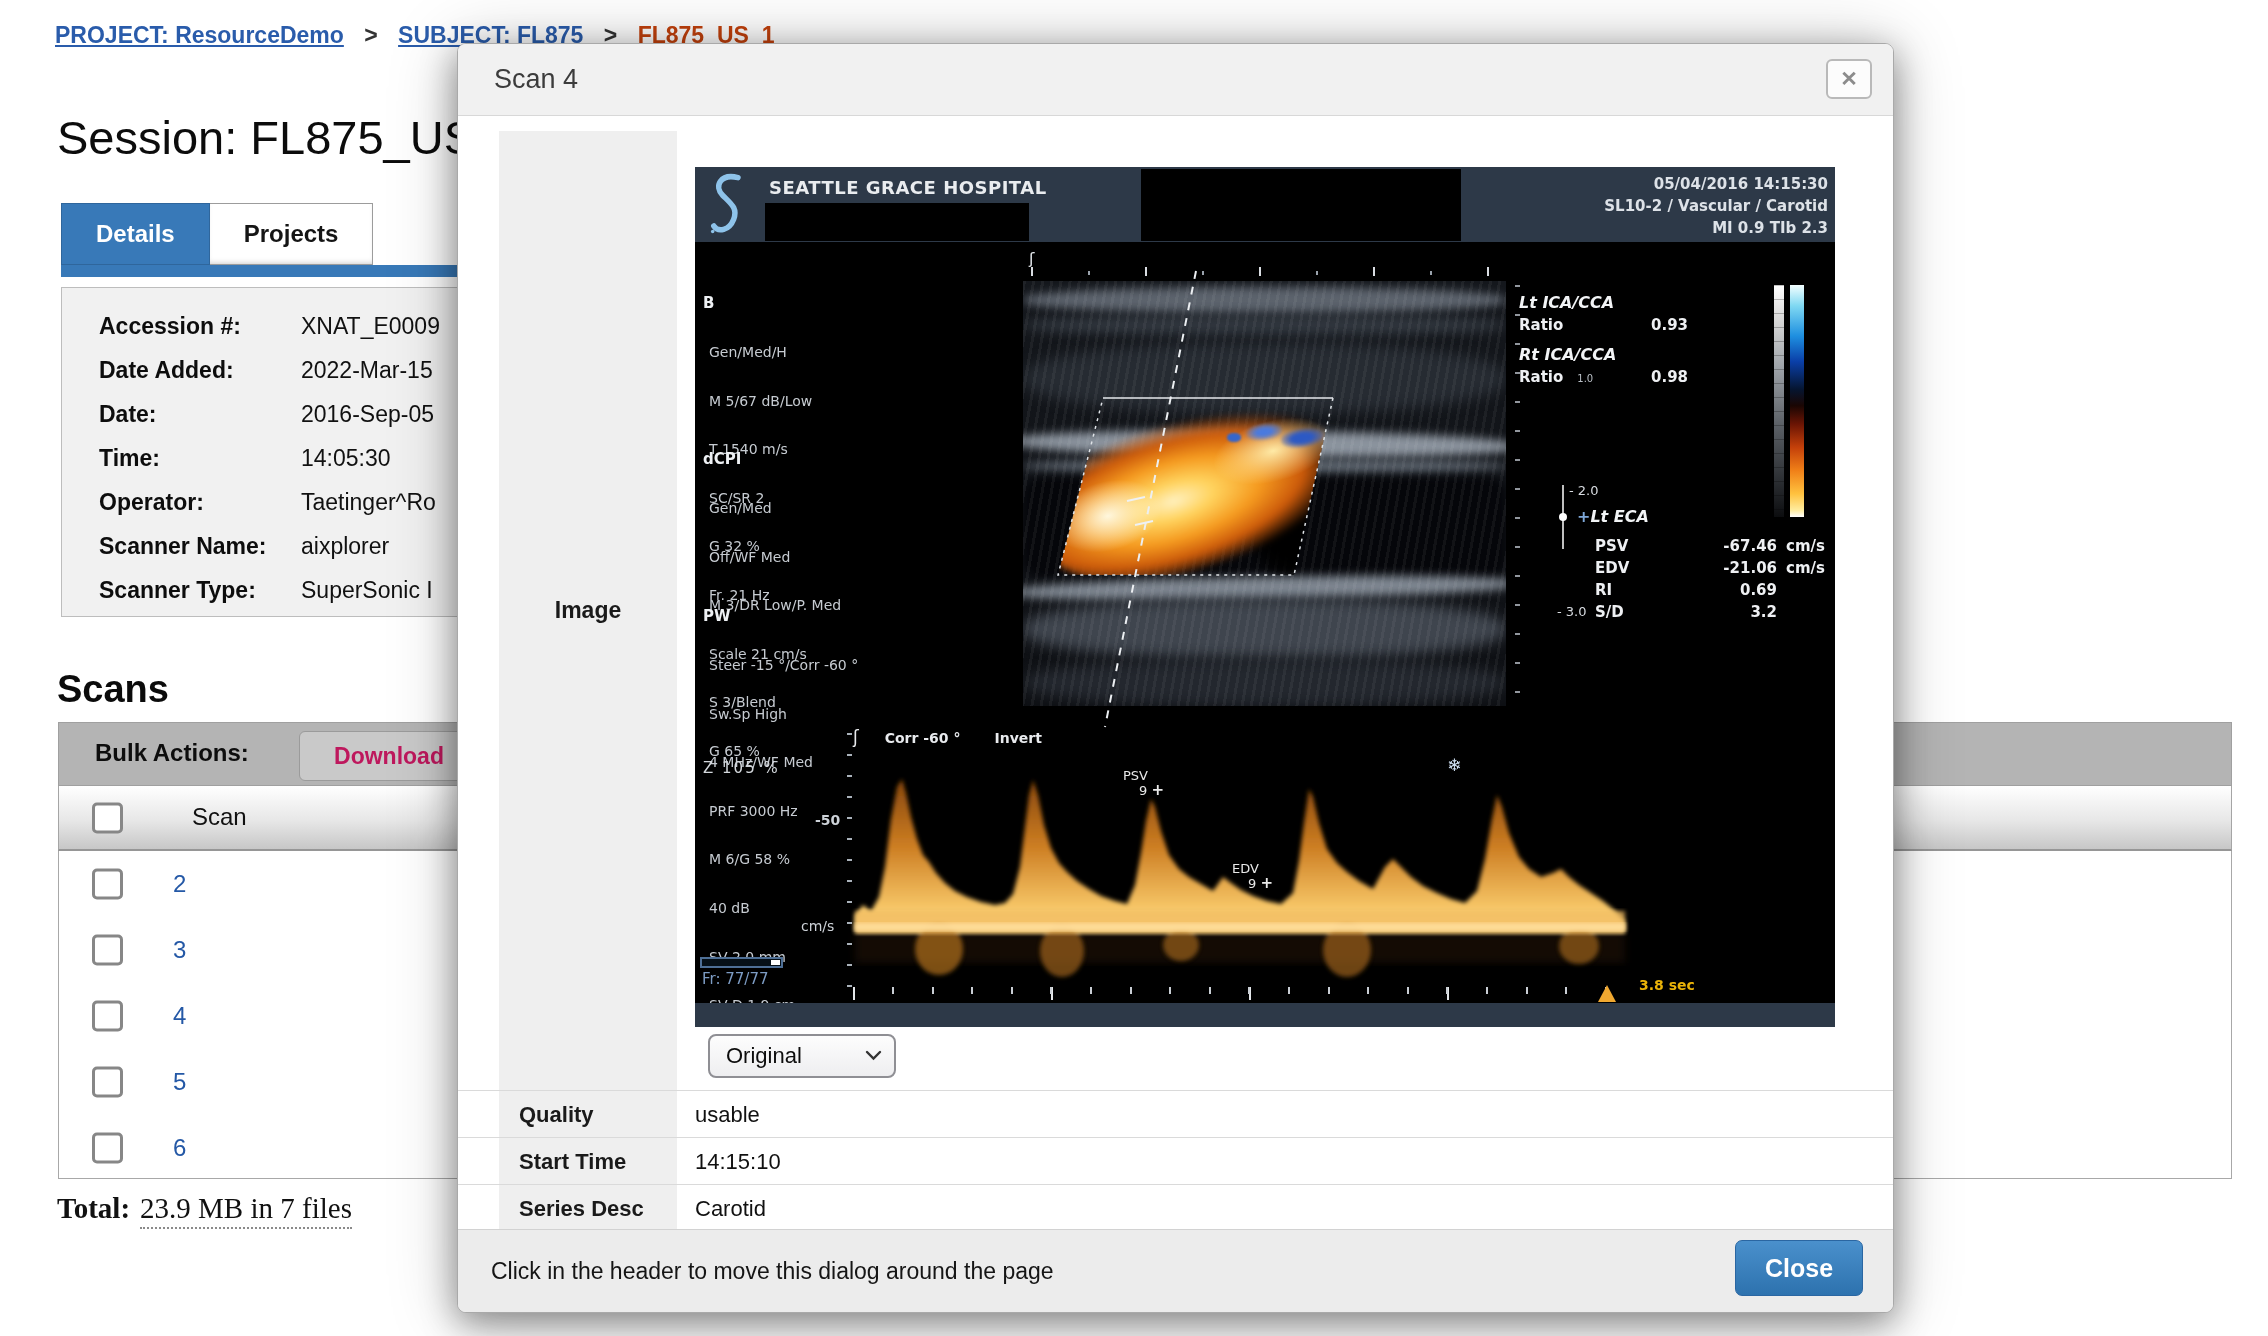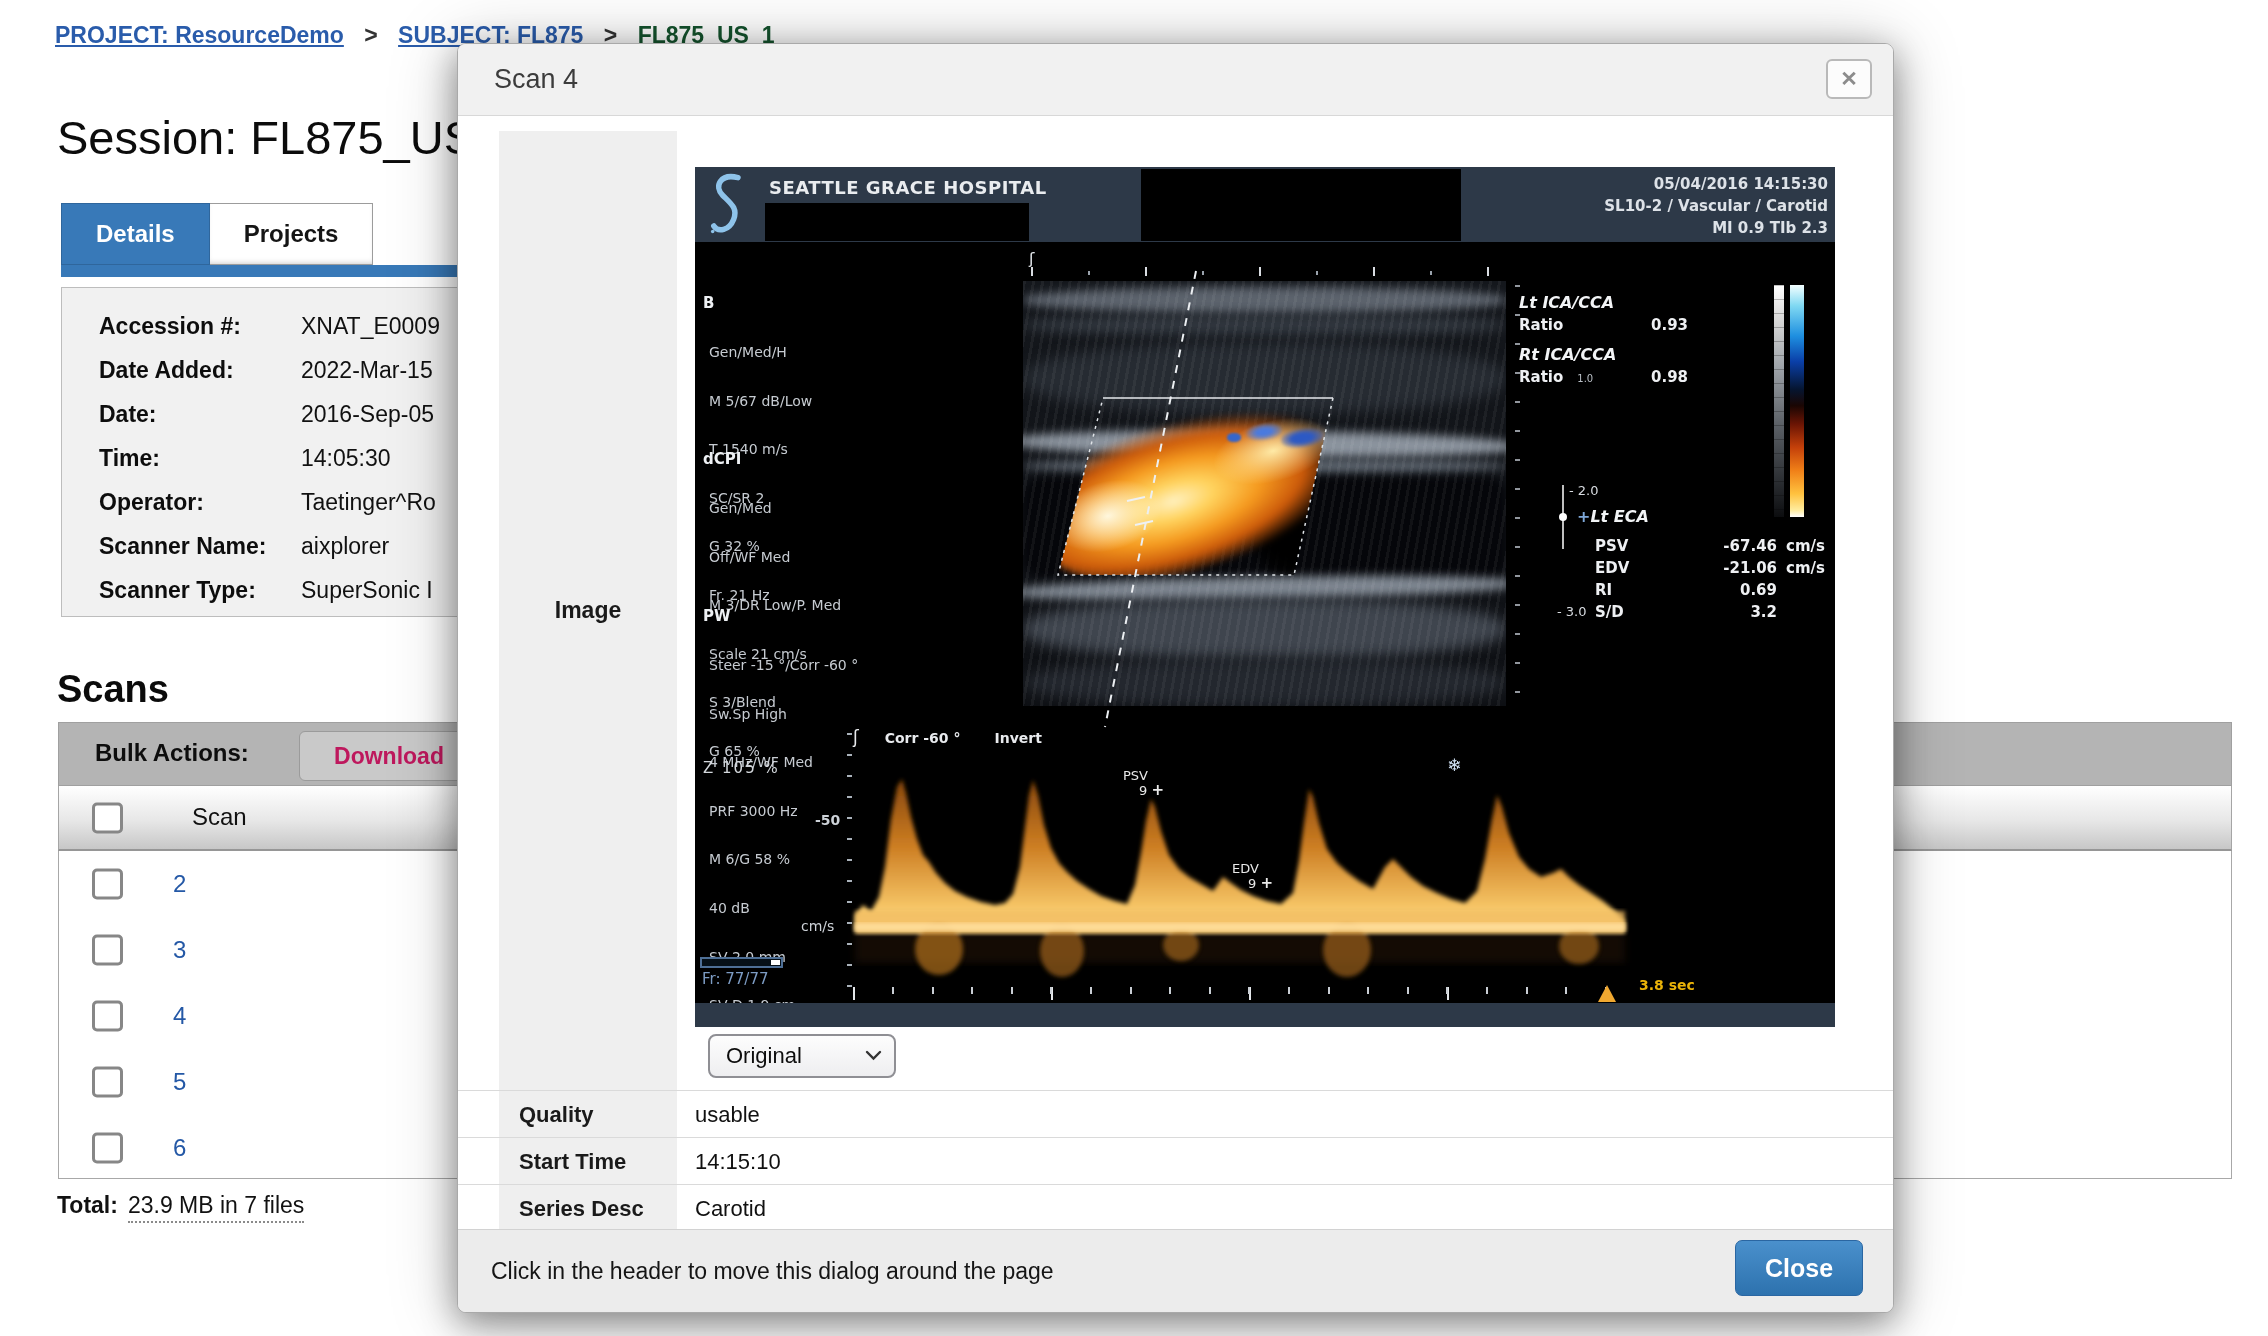--- a/index.html
+++ b/index.html
@@ -4,21 +4,21 @@
 <style>
   html,body{margin:0;padding:0;background:#fff;}
   body{width:2268px;height:1336px;position:relative;overflow:hidden;
        font-family:"Liberation Sans",sans-serif;color:#111;}
   .abs{position:absolute;}
 
   
   .breadcrumb{left:55px;top:22px;font-size:23px;font-weight:700;}
   .breadcrumb a{color:#2a5cab;text-decoration:underline;cursor:pointer;margin-right:14px;}
   .breadcrumb .sep{color:#333;margin-right:14px;}
-  .crumb-current{color:#14532d;}
+  .crumb-current{color:#c2410c;}
   .session-title{left:57px;top:110px;font-size:47px;font-weight:400;color:#0c0c0c;}
   .tabs{left:61px;top:203px;height:67px;display:flex;justify-content:center;}
   .tab{height:62px;padding:0 34px;display:flex;align-items:center;font-size:24px;font-weight:700;box-sizing:border-box;}
   .tab.active{background:#3879b8;color:#fff;border:1px solid #2f669c;}
   .tab.inactive{background:#fff;color:#151515;border:1px solid #9c9c9c;border-left:none;box-shadow:inset 0 -4px 6px -4px rgba(0,0,0,.25);}
   .tabbar{left:61px;top:265px;width:580px;height:12px;background:#3879b8;}
   .details-panel{left:61px;top:287px;width:620px;height:330px;background:#f1f1f1;border:1px solid #bdbdbd;box-sizing:border-box;}
   .drow{position:absolute;left:37px;height:30px;font-size:23px;white-space:nowrap;}
   .dlabel{display:inline-block;width:202px;font-weight:700;color:#0d0d0d;}
   .dvalue{color:#111;}
@@ -27,21 +27,21 @@
   .bulkbar{left:0;top:0;width:100%;height:64px;background:#b4b4b4;border:1px solid #a0a0a0;box-sizing:border-box;}
   .bulklabel{left:36px;top:16px;font-size:24px;font-weight:700;color:#0d0d0d;}
   .btn-download{left:240px;top:8px;width:178px;height:48px;background:#c9c9c9;border:1px solid #9b9b9b;border-radius:6px;
      color:#be185d;font-size:23px;font-weight:700;display:flex;align-items:center;justify-content:center;cursor:pointer;}
   .headrow{left:0;top:64px;width:100%;height:65px;background:linear-gradient(#ffffff,#e7e7e7 55%,#c7c7c7);border:1px solid #a5a5a5;border-top:none;box-sizing:border-box;border-bottom:2px solid #969696;}
   .th-scan{left:133px;top:17px;font-size:24px;color:#111;}
   .tbody{left:0;top:129px;width:100%;height:328px;background:#fff;border:1px solid #a8a8a8;border-top:none;box-sizing:border-box;}
   .trow{position:absolute;left:0;width:100%;height:66px;}
   .cb{position:absolute;left:33px;top:50%;transform:translateY(-50%);width:25px;height:25px;border:3px solid #878787;border-radius:5px;background:#fff;cursor:pointer;}
   .scanlink{position:absolute;left:114px;top:50%;transform:translateY(-50%);font-size:24px;color:#2458a6;cursor:pointer;text-decoration:none;}
-  .totalline{left:57px;top:1192px;font-size:23px;}
+  .totalline{left:57px;top:1192px;font-size:29px;font-family:Liberation Serif, serif;}
   .totallabel{font-weight:700;margin-right:10px;}
   .totalvalue{border-bottom:2px dotted #8a8a8a;padding-bottom:3px;}
 
   
   .modal{left:457px;top:43px;width:1437px;height:1270px;background:#fff;border:1px solid #a9a9a9;border-radius:9px;
      box-shadow:0 10px 35px rgba(0,0,0,.40),0 3px 70px rgba(0,0,0,.22);box-sizing:border-box;overflow:hidden;z-index:10;}
   .m-header{left:0;top:0;width:100%;height:71px;background:#f1f1f1;border-bottom:1px solid #d8d8d8;cursor:move;text-align:center;}
   .m-title{left:36px;top:20px;font-size:27px;color:#3c3c3c;}
   .m-close{left:auto;right:21px;top:15px;width:46px;height:40px;background:#fcfcfc;border:2px solid #b9b9b9;border-radius:6px;
      display:flex;align-items:center;justify-content:center;color:#8c8c8c;font-size:21px;font-weight:700;cursor:pointer;box-sizing:border-box;}

